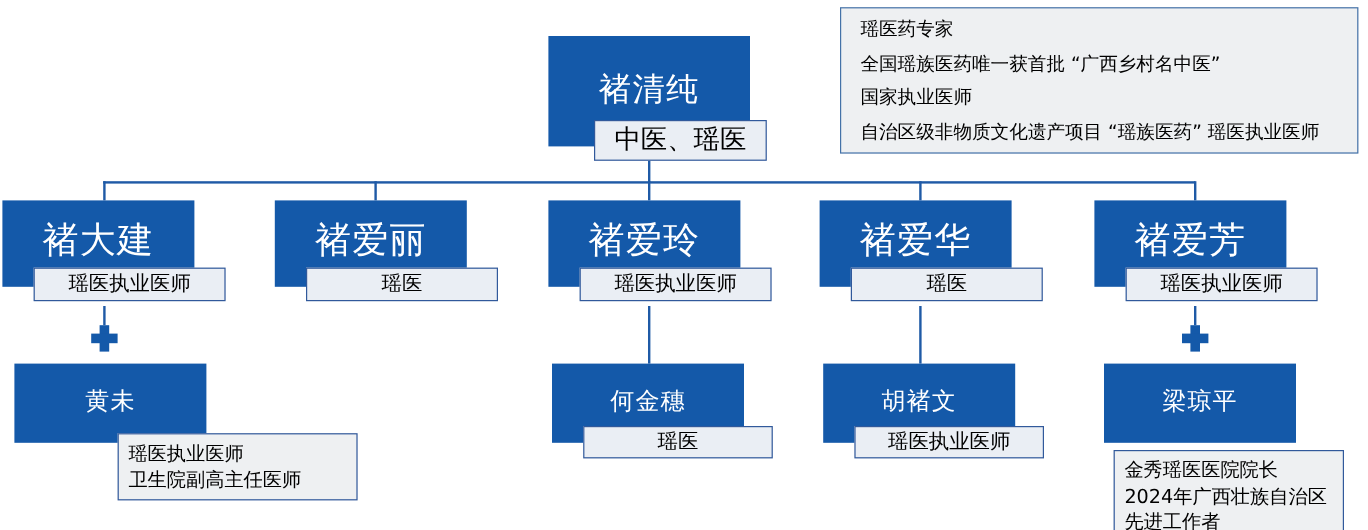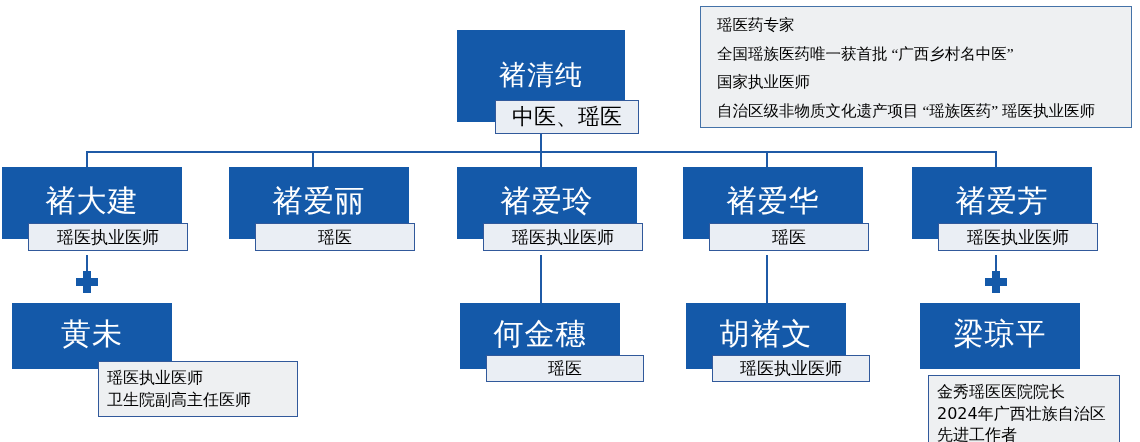--- a/index.html
+++ b/index.html
@@ -61,26 +61,26 @@
     text-align: left;
     background: #eef0f2;
   }
 
   
   #root-node .namebox { width: 168px; height: 92px; font-size: 27px; }
   #root-node .tagbox  { left: 38px; top: 70px; width: 144px; height: 34px; font-size: 22px;
                         display: flex; align-items: center; justify-content: center; }
 
   
-  .g2 .namebox { width: 180px; height: 72px; font-size: 30px; text-align: center; }
+  .g2 .namebox { width: 160px; height: 72px; font-size: 30px; text-align: center; }
   .g2 .tagbox  { left: 26px; top: 56px; width: 160px; height: 28px; font-size: 17px;
                  display: flex; align-items: center; justify-content: center; }
 
   
-  .g3 .namebox { width: 160px; height: 66px; font-size: 30px; text-align: right; }
+  .g3 .namebox { width: 160px; height: 66px; font-size: 20px; text-align: right; }
   .g3 .tagbox  { left: 26px; top: 52px; width: 158px; height: 27px; font-size: 17px;
                  display: flex; align-items: center; justify-content: center; }
   .g3 .tagbox.multi {
     display: block;
     height: auto;
     padding: 5px 8px 6px 8px;
     font-size: 16px;
     text-align: left;
   }
 
@@ -102,21 +102,20 @@
   #info-panel {
     position: absolute;
     left: 700px;
     top: 6px;
     width: 432px;
     height: 122px;
     background: #eef0f2;
     border: 1px solid #4472a8;
     box-sizing: border-box;
     padding: 10px 14px 0 16px;
-    font-family: Liberation Serif, serif;
   }
   #info-panel .info-line {
     font-size: 15.5px;
     color: #000000;
     line-height: 1;
     margin-bottom: 13px;
     white-space: nowrap;
   }
 </style>
 </head>

